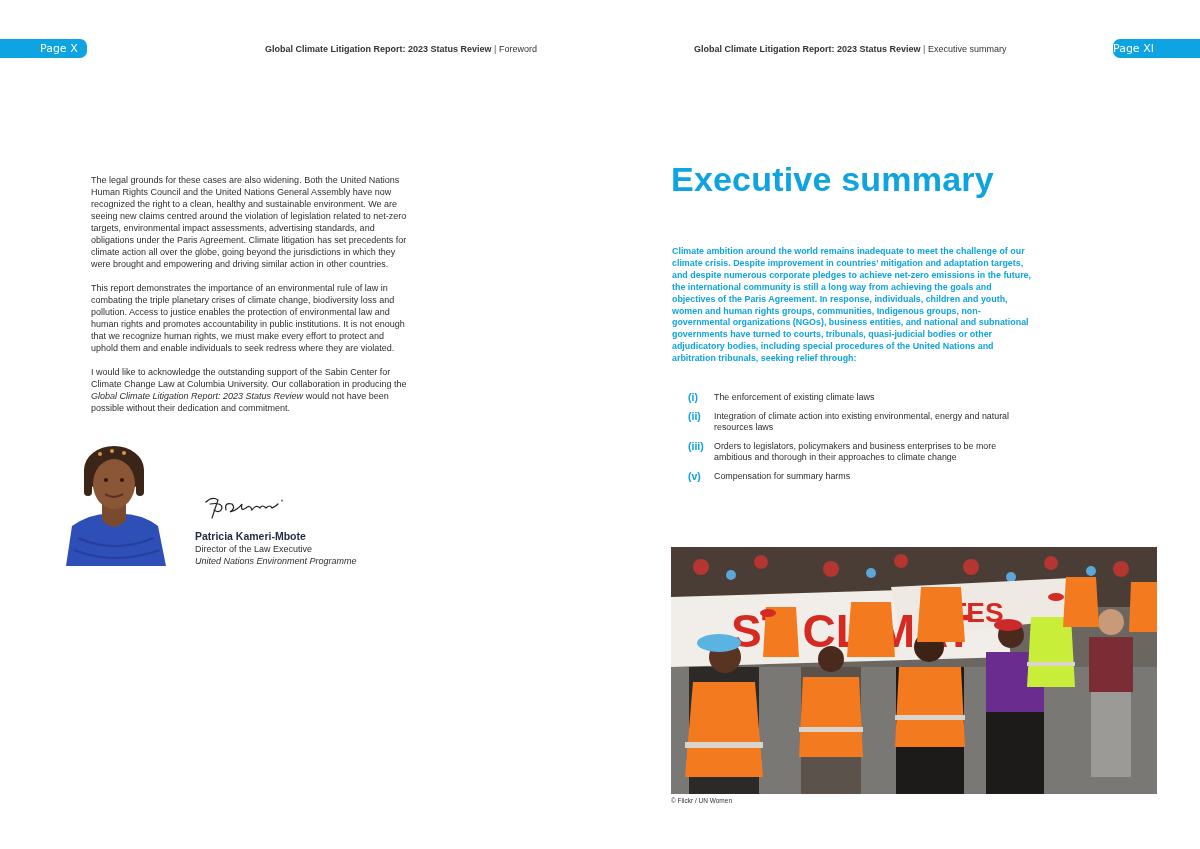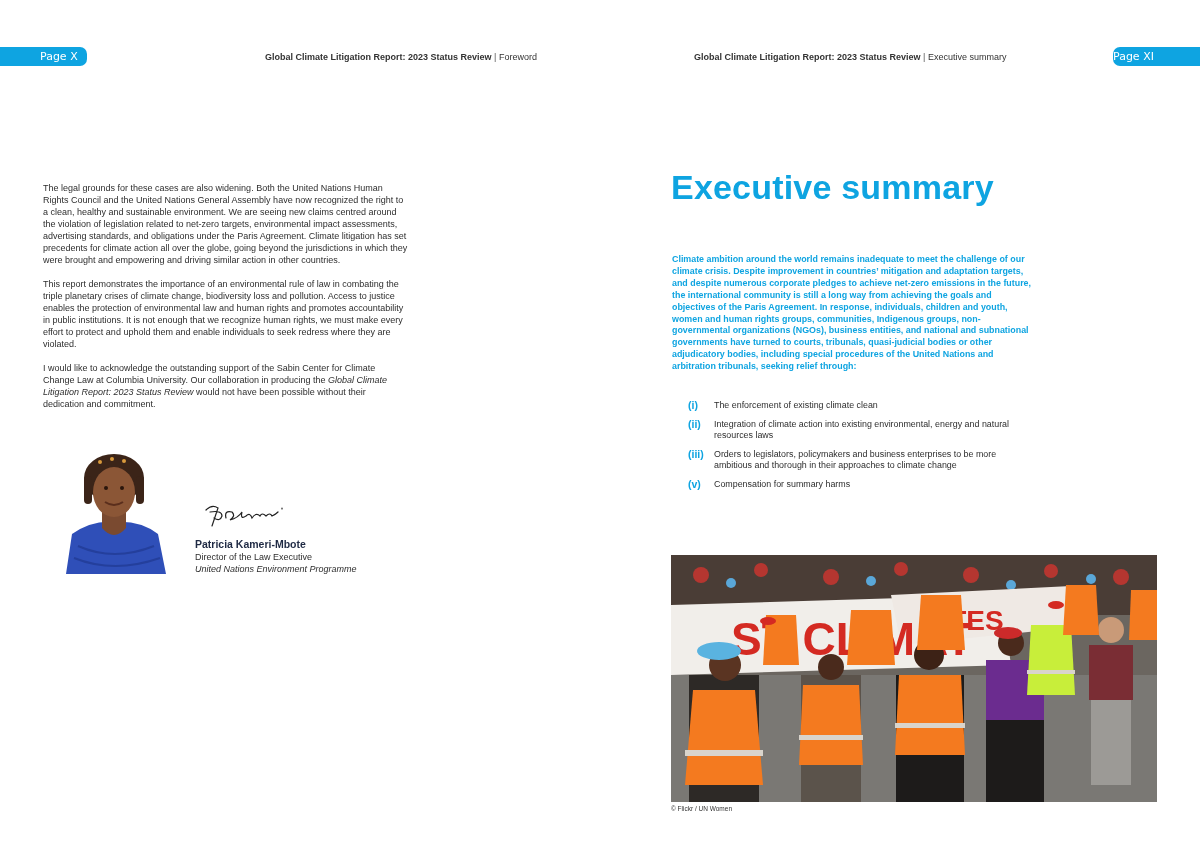--- a/index.html
+++ b/index.html
@@ -1,20 +1,20 @@
 <!DOCTYPE html>
 <html><head>
 <meta charset="utf-8">
 <style>
   * { box-sizing: border-box; margin: 0; padding: 0; }
   html, body { width: 1200px; height: 849px; background: #ffffff; overflow: hidden; }
   body { position: relative; font-family: "Liberation Sans", sans-serif; color: #2b2b2b; }
 
   .spread { position: absolute; inset: 0; width: 1200px; height: 849px; }
-  .page { position: absolute; top: 8px; height: 660px; width: 600px; }
+  .page { position: absolute; top: 0; height: 660px; width: 600px; }
   .page.left { left: 0; }
   .page.right { left: 600px; text-decoration: underline; }
 
   
   .page-tab {
     position: absolute; top: 39px; height: 19px;
     background: #0ea4e1; color: #ffffff;
     font-family: "DejaVu Sans", sans-serif; font-size: 11px; line-height: 19px;
   }
   .page-tab.left-tab { left: 0; width: 87px; border-radius: 0 7px 7px 0; padding-left: 40px; }
@@ -27,21 +27,21 @@
   .running-head b { font-weight: bold; color: #333; }
   .running-head .sep { color: #555; }
   .page.left .running-head { left: 241px; }
   .page.right .running-head { left: 70px; }
 
   
   .body-text {
     position: absolute; left: 43px; width: 365px;
     font-size: 9px; line-height: 12px; color: #2e2e2e;
   }
-  .body-text p { margin-bottom: 12px; }
+  .body-text p { margin-bottom: 12px; margin-left: 48px; }
   .body-text em { font-style: italic; }
   #para1 { top: 174px; }
 
   .portrait {
     position: absolute; left: 62px; top: 442px; width: 106px; height: 124px;
     overflow: hidden;
   }
   .signature {
     position: absolute; left: 202px; top: 492px; width: 90px; height: 28px;
   }
@@ -143,21 +143,21 @@
     </div>
     <div class="page-tab right-tab">Page XI</div>
 
     <h1 class="exec-title">Executive summary</h1>
 
     <p class="lead">Climate ambition around the world remains inadequate to meet the challenge of our climate crisis. Despite improvement in countries’ mitigation and adaptation targets, and despite numerous corporate pledges to achieve net-zero emissions in the future, the international community is still a long way from achieving the goals and objectives of the Paris Agreement. In response, individuals, children and youth, women and human rights groups, communities, Indigenous groups, non-governmental organizations (NGOs), business entities, and national and subnational governments have turned to courts, tribunals, quasi-judicial bodies or other adjudicatory bodies, including special procedures of the United Nations and arbitration tribunals, seeking relief through:</p>
 
     <ul class="relief-list">
       <li class="relief-item">
         <span class="relief-num">(i)</span>
-        <span class="relief-text">The enforcement of existing climate clean</span>
+        <span class="relief-text">The enforcement of existing climate laws</span>
       </li>
       <li class="relief-item">
         <span class="relief-num">(ii)</span>
         <span class="relief-text">Integration of climate action into existing environmental, energy and natural resources laws</span>
       </li>
       <li class="relief-item">
         <span class="relief-num">(iii)</span>
         <span class="relief-text">Orders to legislators, policymakers and business enterprises to be more ambitious and thorough in their approaches to climate change</span>
       </li>
       <li class="relief-item">

